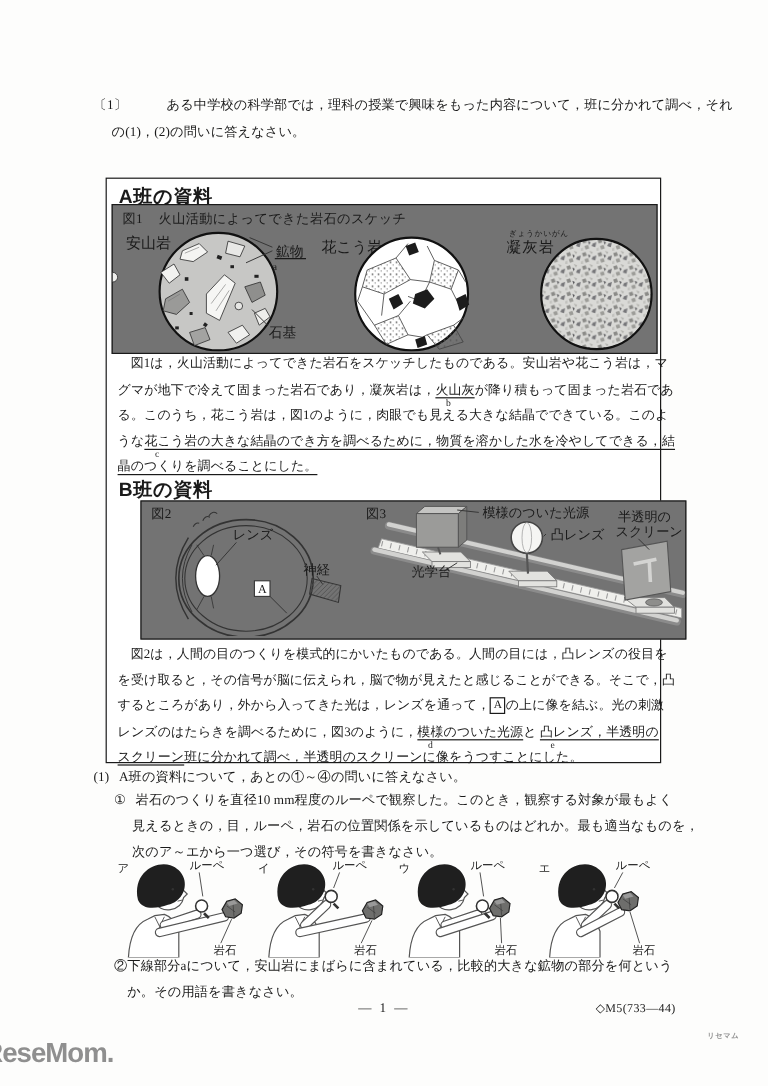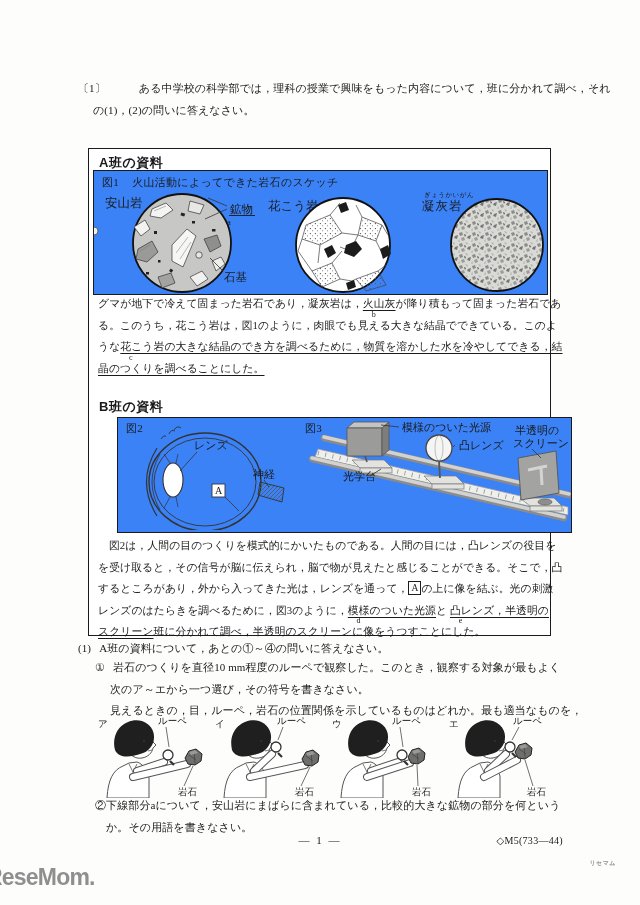--- a/index.html
+++ b/index.html
@@ -11,22 +11,22 @@
   .rl{height:21.5px;line-height:21.5px;white-space:nowrap;font-size:10.8px;letter-spacing:.1px;}
   .ul{text-decoration:underline;text-underline-offset:2.5px;}
   .rel{position:relative;}
   .mk{position:absolute;left:1.1em;top:13.5px;font-size:8px;line-height:8px;font-style:normal;}
   .abox{display:inline-block;border:1px solid #1a1a1a;padding:0 2px;height:12px;line-height:12px;
         font-size:9.5px;vertical-align:1px;}
   
   .intro .rl,.q .rl{font-size:11px;}
   
   .resbox{border:1.6px solid #1a1a1a;background:#fff;}
-  .figbox{border:1px solid #1a1a1a;background:#3b82f6;}
-  .boxhead{font-size:13px;font-weight:bold;letter-spacing:.5px;}
+  .figbox{border:1px solid #1a1a1a;background:#737373;}
+  .boxhead{font-size:16px;font-weight:bold;letter-spacing:.5px;}
   .figtitle{font-size:11px;letter-spacing:.3px;}
   svg{font-family:"Liberation Serif","DejaVu Serif",serif;}
   svg text{fill:#1a1a1a;}
   
   .ghost{filter:blur(2px);opacity:.10;transform:scaleX(-1);pointer-events:none;
          background:repeating-linear-gradient(90deg,rgba(70,80,105,.55) 0 13px,transparent 13px 21px);}
   .ghost2{background:repeating-linear-gradient(90deg,rgba(60,60,75,.65) 0 17px,transparent 17px 26px);}
   
   .pageno{font-size:11px;letter-spacing:2px;}
   .doccode{font-size:10px;letter-spacing:.3px;}
@@ -133,20 +133,21 @@
         <polygon points="252,96 260,93 262,100 254,103"></polygon>
       </g>
 
       <text x="330" y="10" font-size="6.5" letter-spacing=".5">ぎょうかいがん</text>
       <text x="328" y="23" font-size="12.5" letter-spacing="1">凝灰岩</text>
       <circle cx="403" cy="58" r="46" fill="url(#tuff)" stroke="#111" stroke-width="1.8"></circle>
     </svg>
   </div>
 
   <div class="abs" style="left:9px;top:144px;width:448px;">
+      <div class="rl"><span>　図1は，火山活動によってできた岩石をスケッチしたものである。安山岩や花こう岩は，マ</span></div>
       <div class="rl"><span>グマが地下で冷えて固まった岩石であり，凝灰岩は，</span><span class="ul rel">火山灰<i class="mk">b</i></span><span>が降り積もって固まった岩石であ</span></div>
       <div class="rl"><span>る。このうち，花こう岩は，図1のように，肉眼でも見える大きな結晶でできている。このよ</span></div>
       <div class="rl"><span>うな</span><span class="ul rel">花こう岩の大きな結晶のでき方を調べるために，物質を溶かした水を冷やしてできる，結<i class="mk">c</i></span></div>
       <div class="rl"><span class="ul">晶のつくりを調べることにした。</span></div>
     </div>
 
   <div class="abs boxhead goth" style="left:10px;top:249px;">B班の資料</div>
 
   <div class="abs figbox" style="left:4px;top:268px;width:453px;height:114px;margin-left:24px;">
     <div class="abs figtitle" style="left:8px;top:3px;">図2</div>
@@ -222,22 +223,22 @@
       <div class="rl"><span class="ul">スクリーン</span><span>班に分かれて調べ，半透明のスクリーンに像をうつすことにした。</span></div>
     </div>
 </div>
 
 <div class="abs q" style="left:78px;top:638px;width:490px;">
   <div class="rl"><span>(1)</span><span style="padding-left:8px;">A班の資料について，あとの①～④の問いに答えなさい。</span></div>
 </div>
 
 <div class="abs q" style="left:95px;top:657px;width:473px;">
   <div class="rl"><span>①</span><span style="padding-left:8px;">岩石のつくりを直径10 mm程度のルーペで観察した。このとき，観察する対象が最もよく</span></div>
+  <div class="rl" style="padding-left:15px;">見えるときの，目，ルーペ，岩石の位置関係を示しているものはどれか。最も適当なものを，</div>
   <div class="rl" style="padding-left:15px;">次のア～エから一つ選び，その符号を書きなさい。</div>
-  <div class="rl" style="padding-left:15px;">見えるときの，目，ルーペ，岩石の位置関係を示しているものはどれか。最も適当なものを，</div>
 </div>
 
 <div class="abs" style="left:96px;top:714px;width:470px;height:86px;display:flex;gap:5px;">
 
   <svg width="112" height="84" viewBox="0 0 112 84" class="optlabels">
     <defs>
       <g id="boyA">
         <path d="M11,84 C12,66 17,56 27,52 L33,49 L41,48 C47,50 51,56 53,62 L53,84 Z" fill="#fff" stroke="#555" stroke-width="1"></path>
         <path d="M33,50 L37,58 L41,50 M37,58 L36,66" stroke="#555" stroke-width=".8" fill="none"></path>
         <path d="M44,13 C51,16 56,23 57,28 L60,31 L57,34 C56,39 52,43 46,44 C40,45 35,42 33,38 Z" fill="#fff" stroke="#555" stroke-width="1"></path>

